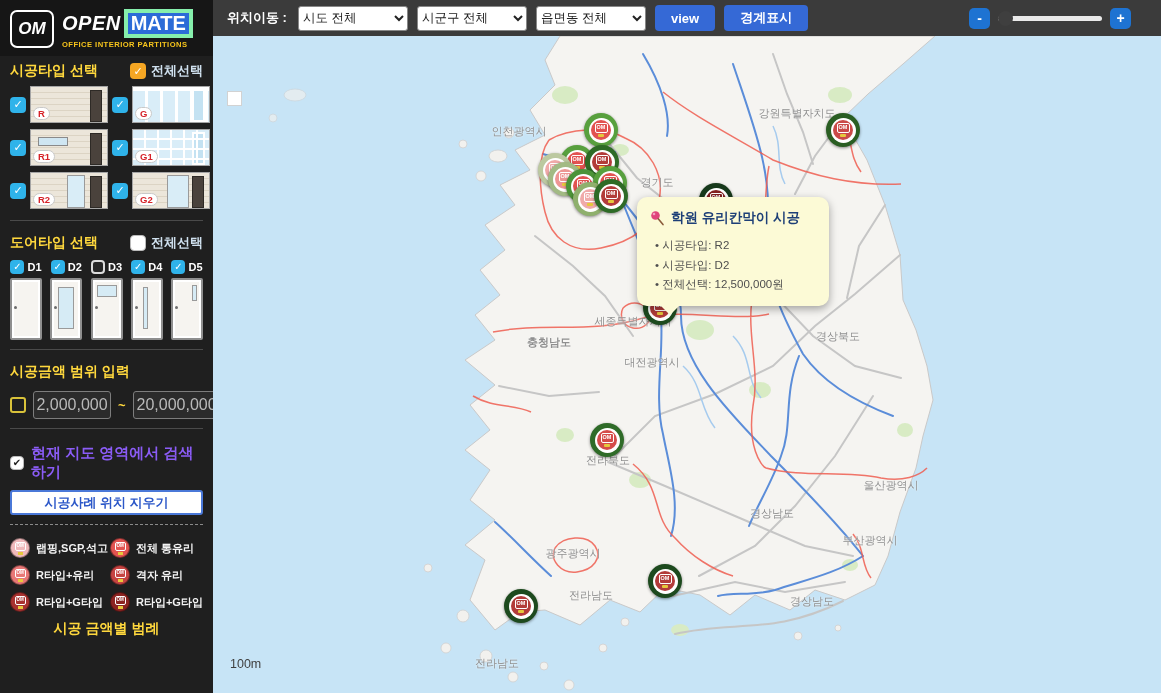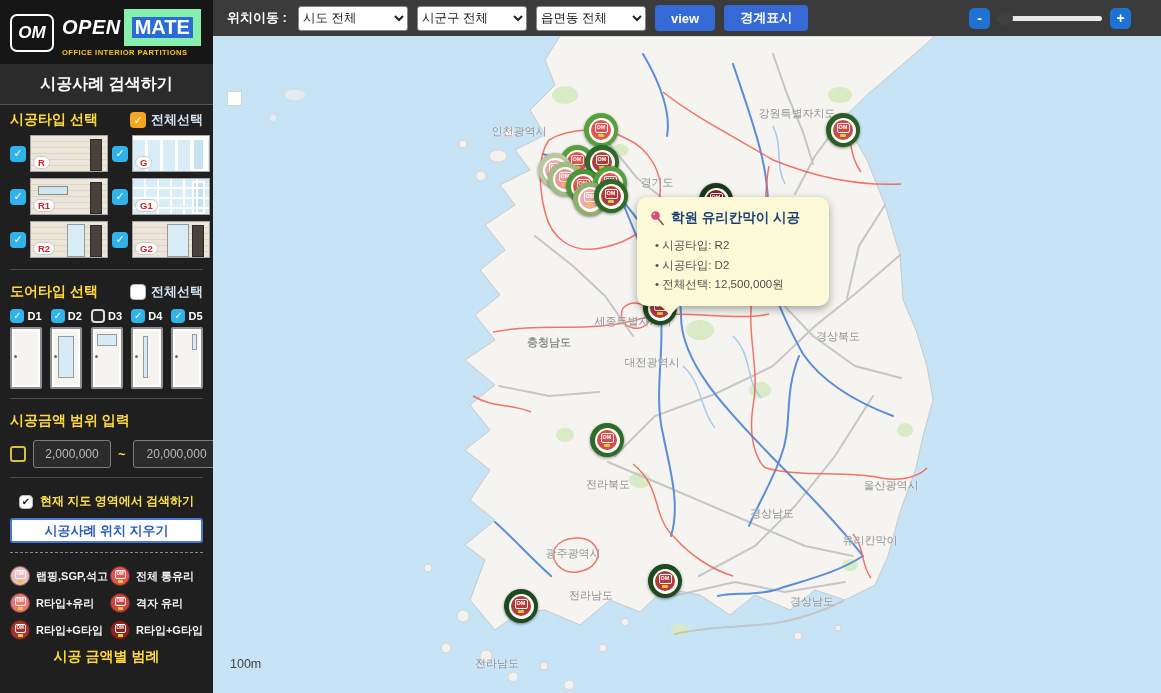--- a/index.html
+++ b/index.html
@@ -6,21 +6,21 @@
   body{width:1161px;height:693px;position:relative;overflow:hidden;
        font-family:"Liberation Sans","DejaVu Sans",sans-serif;-webkit-font-smoothing:antialiased;}
 
   
   .sidebar{position:absolute;left:0;top:0;width:213px;height:693px;background:#1f1f1f;overflow:hidden;}
   .logo-row{display:flex;align-items:center;gap:8px;padding:9px 10px 7px;background:#161616;}
   .logo-box{width:40px;height:34px;border:2px solid #fff;border-radius:7px;color:#fff;font-weight:800;
             font-size:17px;font-style:italic;display:flex;align-items:center;justify-content:center;background:#141414;}
   .logo-line1{display:flex;align-items:center;}
   .open{color:#fff;font-size:20px;font-weight:800;letter-spacing:.5px;font-style:italic;}
-  .mate{color:#fff;background:#2b6bd7;border:8px solid #86efac;padding:0 3px;font-size:20px;font-weight:800;margin-left:3px;line-height:1.05;}
+  .mate{color:#fff;background:#2b6bd7;border:4px solid #86efac;padding:0 3px;font-size:20px;font-weight:800;margin-left:3px;line-height:1.05;}
   .tagline{color:#f6c41c;font-size:7.6px;font-weight:700;letter-spacing:.45px;margin-top:2px;}
   .side-title{background:#2b2b2b;color:#fff;font-size:16px;font-weight:700;text-align:center;
               padding:10px 0 9px;border-bottom:1px solid #555;}
   .hr{border-top:1px solid #4a4a4a;margin:7px 10px;}
   .hr-dash{border-top:1px dashed #8a8a8a;margin:9px 10px;}
   .sec-head{display:flex;align-items:center;justify-content:space-between;padding:6px 10px 4px;}
   .yellow{color:#ffd83d;font-size:14px;font-weight:700;}
   .select-all{display:flex;align-items:center;gap:5px;cursor:pointer;}
   .sa-label{color:#cfe0ee;font-size:13px;font-weight:700;}
   .cb{width:16px;height:16px;border-radius:4px;display:inline-flex;align-items:center;justify-content:center;
@@ -62,26 +62,26 @@
         box-shadow:inset 0 0 0 2px #fff;}
   .door::after{content:"";position:absolute;left:2px;top:26px;width:3px;height:3px;background:#6d6d6d;border-radius:50%;}
   .dglass{position:absolute;background:#d6ebf5;border:1px solid #9a9a9a;display:none;box-sizing:border-box;}
   .door-D2 .dglass{display:block;left:6px;top:7px;right:6px;bottom:9px;}
   .door-D3 .dglass{display:block;left:4px;top:5px;right:4px;height:12px;}
   .door-D4 .dglass{display:block;left:10px;top:7px;width:5px;bottom:9px;}
   .door-D5 .dglass{display:block;right:4px;top:5px;width:5px;height:16px;}
 
   .price-row{display:flex;align-items:center;gap:7px;padding:6px 10px 2px;}
   .price-input{width:72px;height:24px;background:#2b2b2b;border:1px solid #7d7d7d;border-radius:3px;
-               color:#b9b9b9;font-size:12px;text-align:center;font-family:inherit;}
+               color:#b9b9b9;font-size:16px;text-align:center;font-family:inherit;}
   .price-input.max{width:82px;}
   .tilde{color:#ffd83d;font-weight:700;font-size:13px;}
 
   .searchview-row{display:flex;align-items:center;justify-content:center;gap:7px;padding:8px 10px 6px;}
-  .sv-label{color:#fde047;font-size:12px;font-weight:700;}
+  .sv-label{color:#8b5cf6;font-size:15px;font-weight:700;}
   .clear-btn{display:block;width:193px;margin:2px auto 0;height:25px;background:#fff;border:2px solid #4a78d8;
              border-radius:3px;color:#2b57c8;font-weight:700;font-size:13px;font-family:inherit;cursor:pointer;}
 
   .lg-title{text-align:center;padding:6px 0 4px;}
   .lg-grid{display:grid;grid-template-columns:100px 93px;gap:7px 0;padding:4px 0 2px 10px;}
   .lg-item{display:flex;align-items:center;gap:6px;}
   .lg-ic{width:18px;height:18px;border-radius:50%;display:flex;flex-direction:column;align-items:center;
          justify-content:center;border:1px solid rgba(0,0,0,.4);flex:none;}
   .lg-om{width:9px;height:7px;border:1px solid #fff;border-radius:2px;color:#fff;font-size:4.5px;line-height:6px;
          text-align:center;font-weight:700;}
@@ -155,21 +155,20 @@
     </div>
     <div class="logo-text">
       <div class="logo-line1">
         <span class="open">OPEN</span>
         <span class="mate">MATE</span>
       </div>
       <div class="tagline">OFFICE INTERIOR PARTITIONS</div>
     </div>
   </div>
 
-  <div class="side-title">시공사례 검색하기</div>
 
   <div class="sec-head">
     <span class="yellow">시공타입 선택</span>
     <span class="select-all">
       <span class="cb cb-orange">✓</span>
       <span class="sa-label">전체선택</span>
     </span>
   </div>
   <div class="type-grid">
       <div class="type-cell">
@@ -415,25 +414,25 @@
   </svg>
 
   <div class="map-labels">
       <div class="map-label" style="left: 306px; top: 95px;">인천광역시</div>
       <div class="map-label" style="left: 584px; top: 77px;">강원특별자치도</div>
       <div class="map-label" style="left: 444px; top: 146px;">경기도</div>
       <div class="map-label" style="left: 336px; top: 306px; font-weight: bold;">충청남도</div>
       <div class="map-label" style="left: 420px; top: 285px;">세종특별자치시</div>
       <div class="map-label" style="left: 439px; top: 326px;">대전광역시</div>
       <div class="map-label" style="left: 625px; top: 300px;">경상북도</div>
-      <div class="map-label" style="left: 395px; top: 448px;">전라북도</div>
+      <div class="map-label" style="left: 395px; top: 424px;">전라북도</div>
       <div class="map-label" style="left: 678px; top: 449px;">울산광역시</div>
       <div class="map-label" style="left: 559px; top: 477px;">경상남도</div>
       <div class="map-label" style="left: 360px; top: 517px;">광주광역시</div>
-      <div class="map-label" style="left: 657px; top: 504px;">유리칸막이</div>
+      <div class="map-label" style="left: 657px; top: 504px;">부산광역시</div>
       <div class="map-label" style="left: 378px; top: 559px;">전라남도</div>
       <div class="map-label" style="left: 599px; top: 565px;">경상남도</div>
       <div class="map-label" style="left: 284px; top: 627px;">전라남도</div>
     </div>
   <div class="markers">
       <div class="marker" style="left: 371px; top: 77px; background: rgb(88, 160, 62);">
         <div class="mk-w">
           <div class="mk-c" style="background: rgb(226, 83, 81);">
             <div class="mk-om">OM</div>
             <div class="mk-tag"></div>

